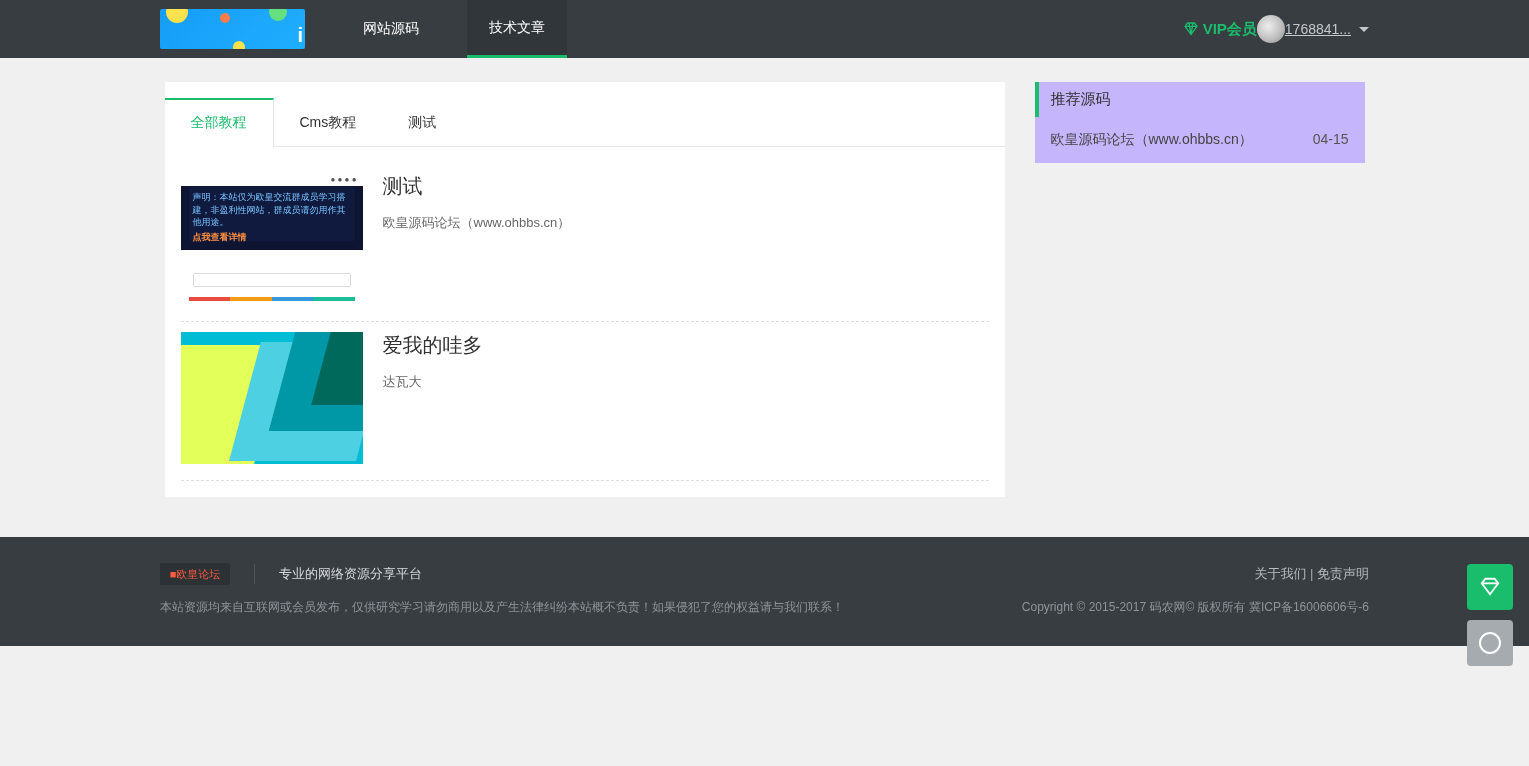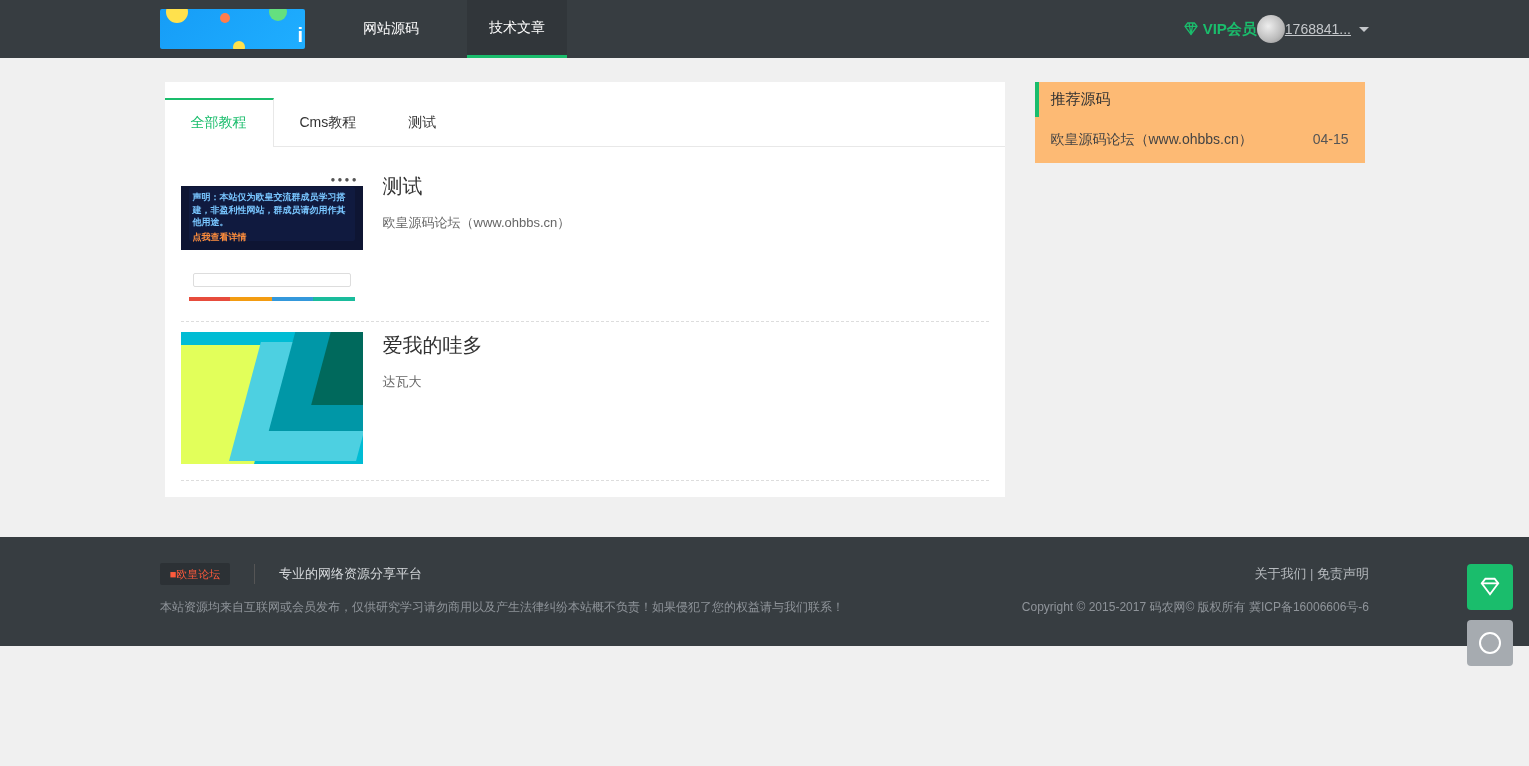--- a/index.html
+++ b/index.html
@@ -38,37 +38,37 @@
   
   .list { padding:16px; }
   .item { display:flex; gap:20px; padding:10px 0 16px; border-bottom:1px dashed #ddd; }
   .item:last-child{ border-bottom:1px dashed #ddd; }
   .thumb { width:182px; height:132px; background:#ddd; flex-shrink:0; overflow:hidden; }
   .item h3 { font-size:20px; font-weight:500; margin-bottom:14px; }
   .item p { font-size:13px; color:#666; }
 
   
   .thumb1{ background:linear-gradient(180deg,#fff 0 10%,#0e1533 10% 58%,#fff 58% 100%); position:relative;}
-  .thumb1 .bar{position:absolute;top:14px;left:8px;right:8px;height:54px;background:#101a3f;color:#79c6ff;font-size:9px;line-height:1.4;padding:4px;border-radius:2px;font-weight:bold;}
+  .thumb1 .bar{position:absolute;top:14px;left:8px;right:8px;height:54px;background:#101a3f;color:#79c6ff;font-size:9px;line-height:1.4;padding:4px;border-radius:2px;}
   .thumb1 .bar b{color:#ff8e3c;display:block;text-align:left;margin-top:2px;}
   .thumb1 .strip{position:absolute;left:8px;right:8px;bottom:4px;height:4px;display:flex;}
   .thumb1 .strip span{flex:1;}
   .thumb1 .search{position:absolute;left:12px;right:12px;bottom:18px;height:14px;border:1px solid #ddd;border-radius:2px;}
   .thumb1 .dots{position:absolute;top:2px;right:6px;font-size:8px;color:#555;}
   
   .thumb2{position:relative;}
   .thumb2 div{position:absolute;}
   .t2a{inset:0;background:#00bcd4;}
   .t2b{width:60%;height:90%;background:#e2ff5a;left:0;bottom:0;transform:skewX(-15deg) translateX(-20px);}
   .t2c{width:70%;height:90%;background:#4dd0e1;right:-10px;top:10px;transform:skewX(-15deg);}
   .t2d{width:55%;height:75%;background:#0097a7;right:0;top:0;transform:skewX(-15deg) translateX(20px);}
   .t2e{width:45%;height:55%;background:#00695c;right:-10px;top:0;transform:skewX(-15deg) translateX(30px);}
 
   
-  .widget { background:#fdba74; }
+  .widget { background:#c4b5fd; }
   .widget-h{ padding:8px 12px; border-left:4px solid #1abd6c; font-size:15px; font-weight:500;}
   .widget-list{ padding:4px 0;}
   .widget-item{ display:flex; justify-content:space-between; padding:10px 16px; font-size:14px; color:#444; cursor:pointer;}
   .widget-item .date{ color:#555; }
 
   
   .footer{ background:#373d41; color:#a7abb0; padding:26px 160px 30px; font-size:13px; }
   .footer-top{ display:flex; align-items:center; justify-content:space-between; padding-bottom:14px;}
   .footer-left{ display:flex; align-items:center; gap:24px;}
   .flogo{ width:70px;height:22px;background:#2c3135;color:#ff5a3c;font-size:11px;display:flex;align-items:center;justify-content:center;border-radius:2px;}

